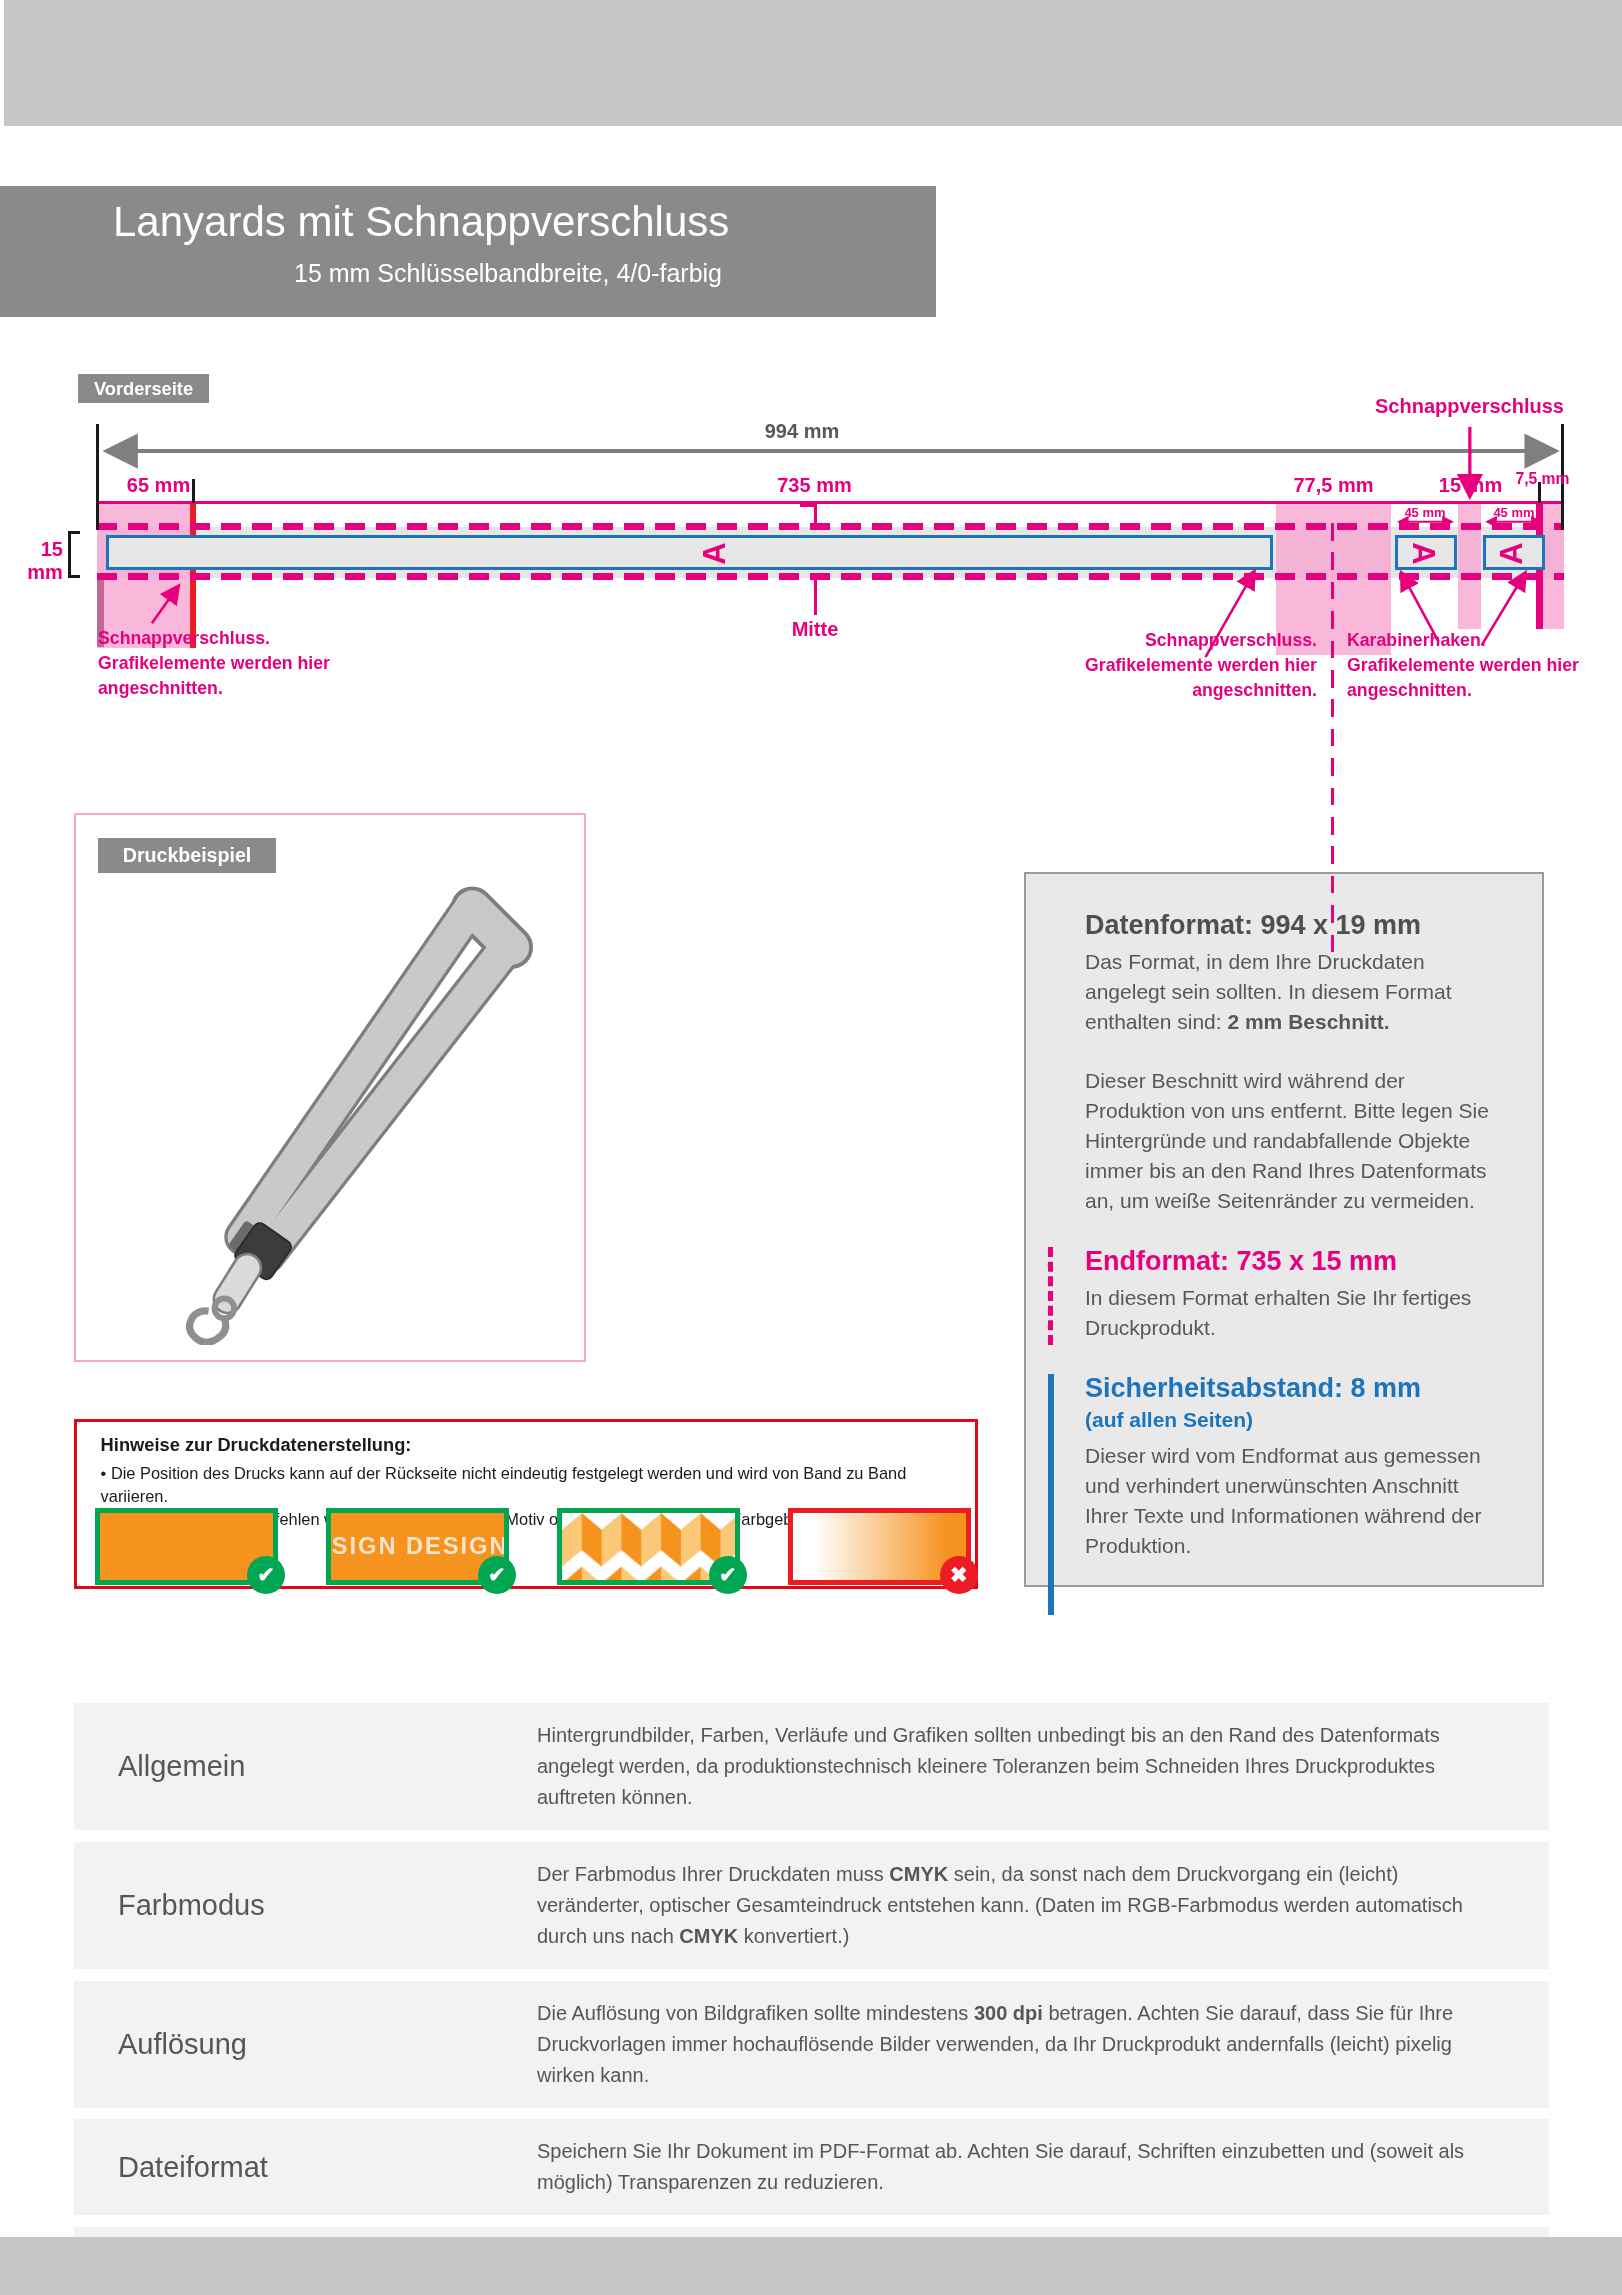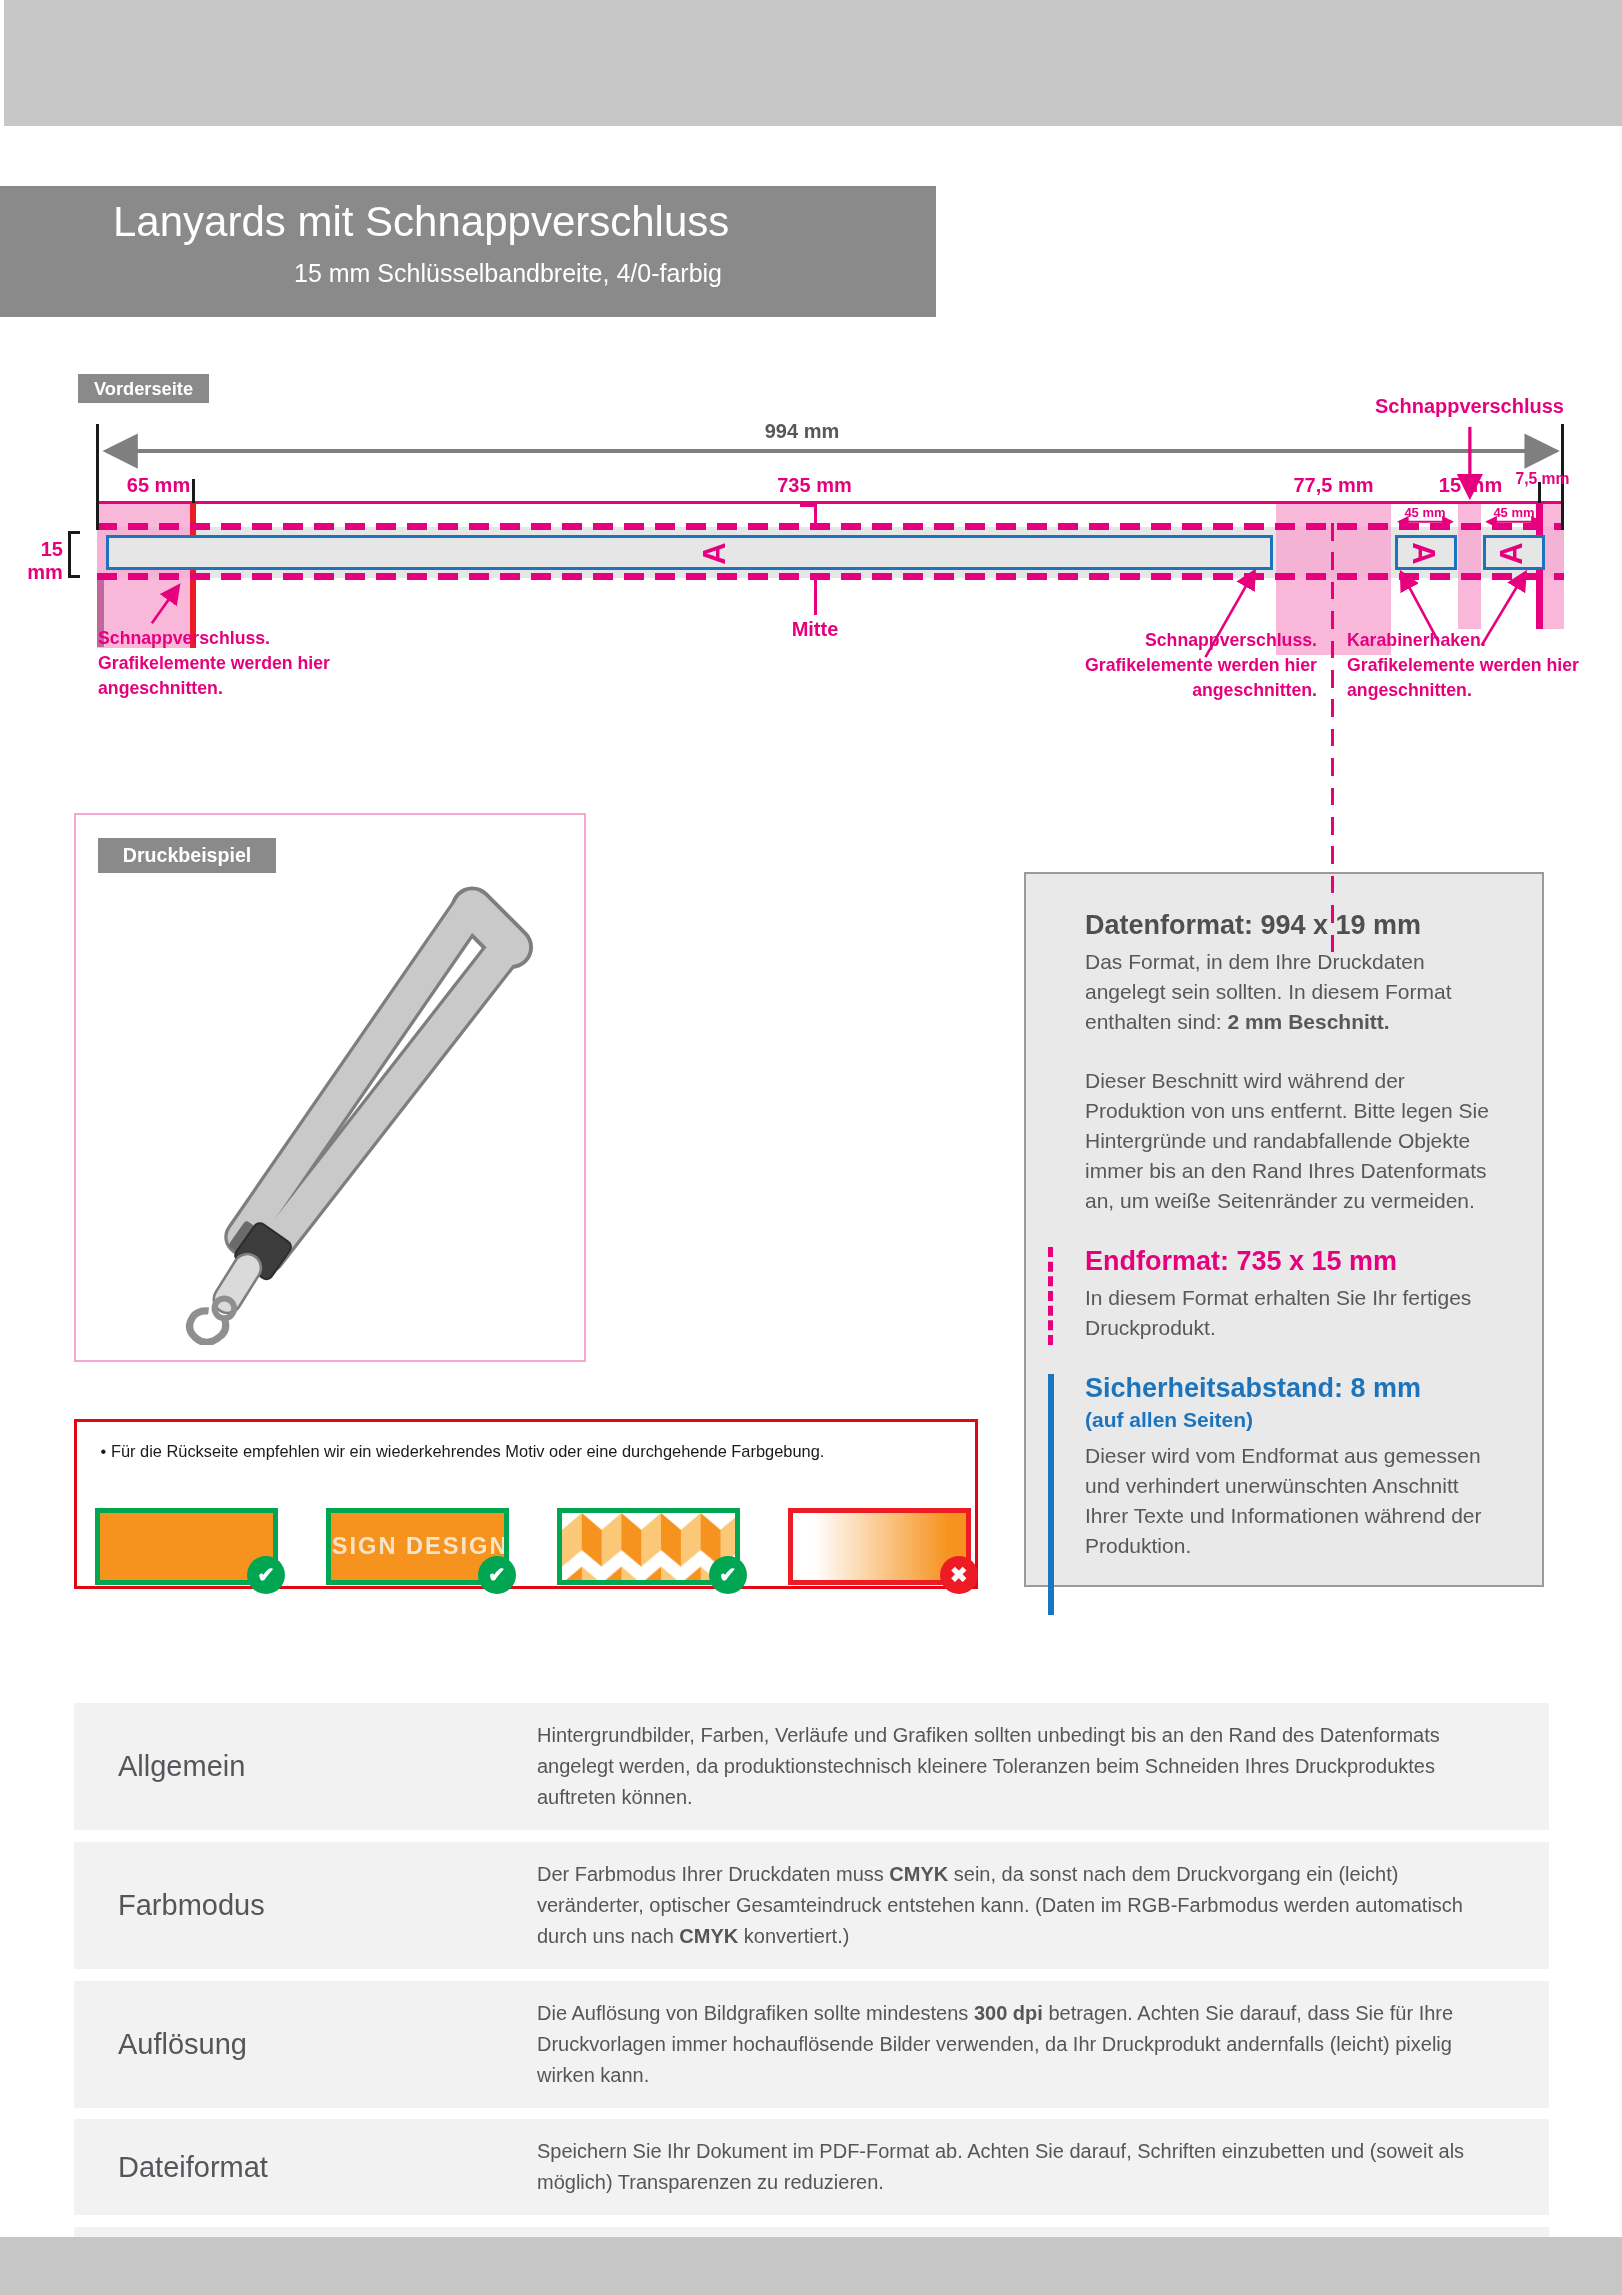--- a/index.html
+++ b/index.html
@@ -252,21 +252,23 @@
 
     <div class="spec-block">
       <div class="bar-solid"></div>
       <h2 class="h-safe">Sicherheitsabstand: 8 mm</h2>
       <p class="blue-sub b">(auf allen Seiten)</p>
       <p>Dieser wird vom Endformat aus gemessen und verhindert unerwünschten Anschnitt Ihrer Texte und Informationen während der Produktion.</p>
     </div>
   </div>
 
   <div class="hints-box">
+    <p class="hints-title">Hinweise zur Druckdatenerstellung:</p>
     <ul class="hints-list">
+        <li>Die Position des Drucks kann auf der Rückseite nicht eindeutig festgelegt werden und wird von Band zu Band variieren.</li>
         <li>Für die Rückseite empfehlen wir ein wiederkehrendes Motiv oder eine durchgehende Farbgebung.</li>
       </ul>
 
     <div class="swatch sw1">
       <div class="sw-fill sw-orange"></div>
       <div class="badge ok">✔</div>
     </div>
     <div class="swatch sw2">
       <div class="sw-fill sw-orange">
         <span class="sw-text">DESIGN DESIGN DESIGN</span>

